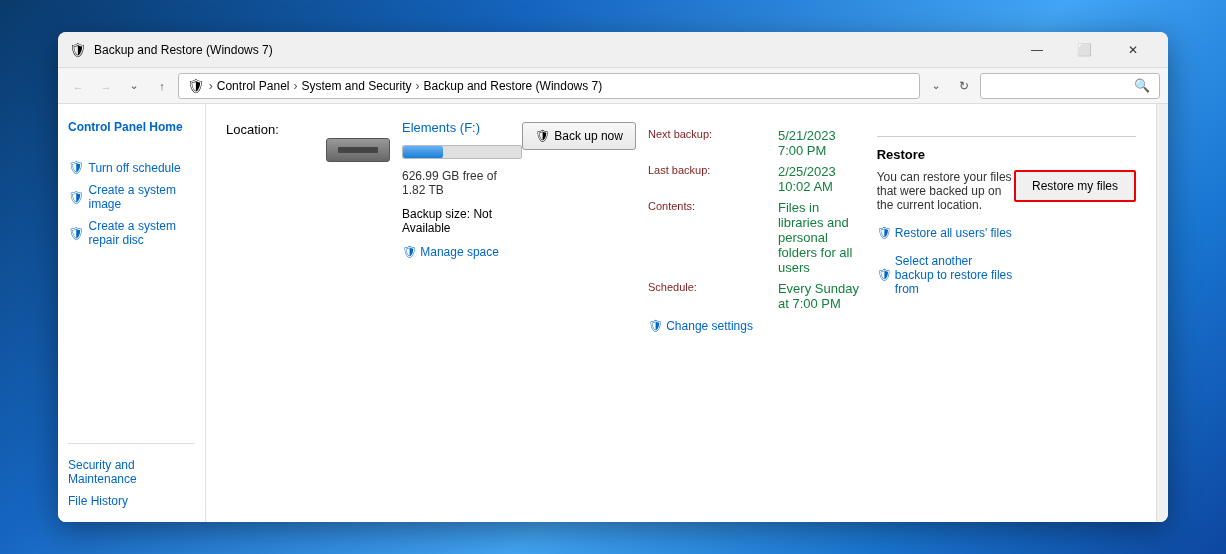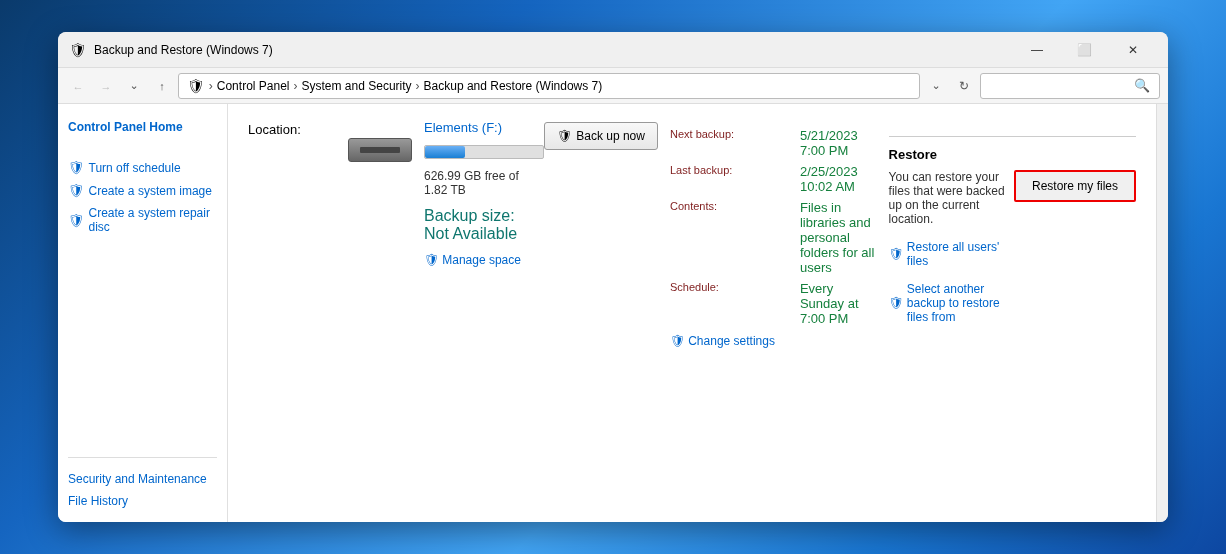--- a/index.html
+++ b/index.html
@@ -137,21 +137,21 @@
       width: 100%;
     }
 
     .content-area {
       display: flex;
       flex: 1;
       overflow: hidden;
     }
 
     .sidebar {
-      width: 170px;
+      width: 148px;
       background: #fff;
       border-right: 1px solid #e0e0e0;
       padding: 12px 10px;
       display: flex;
       flex-direction: column;
       gap: 4px;
     }
     .sidebar-title {
       font-size: 12px;
       font-weight: 600;
@@ -233,22 +233,22 @@
       background: linear-gradient(to bottom, #6ab0f5 0%, #1a7fd4 100%);
       border-radius: 2px;
     }
 
     .location-free {
       font-size: 12px;
       color: #333;
     }
 
     .backup-size {
-      font-size: 16px;
-      color: #0f766e;
+      font-size: 12px;
+      color: #000000;
     }
 
     .manage-space-link {
       font-size: 12px;
       color: #0066cc;
       cursor: pointer;
       display: flex;
       align-items: center;
       gap: 3px;
     }

